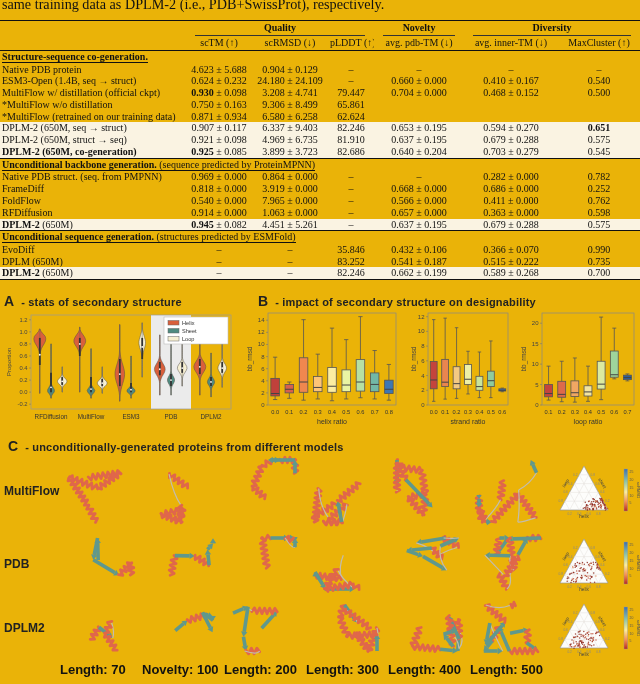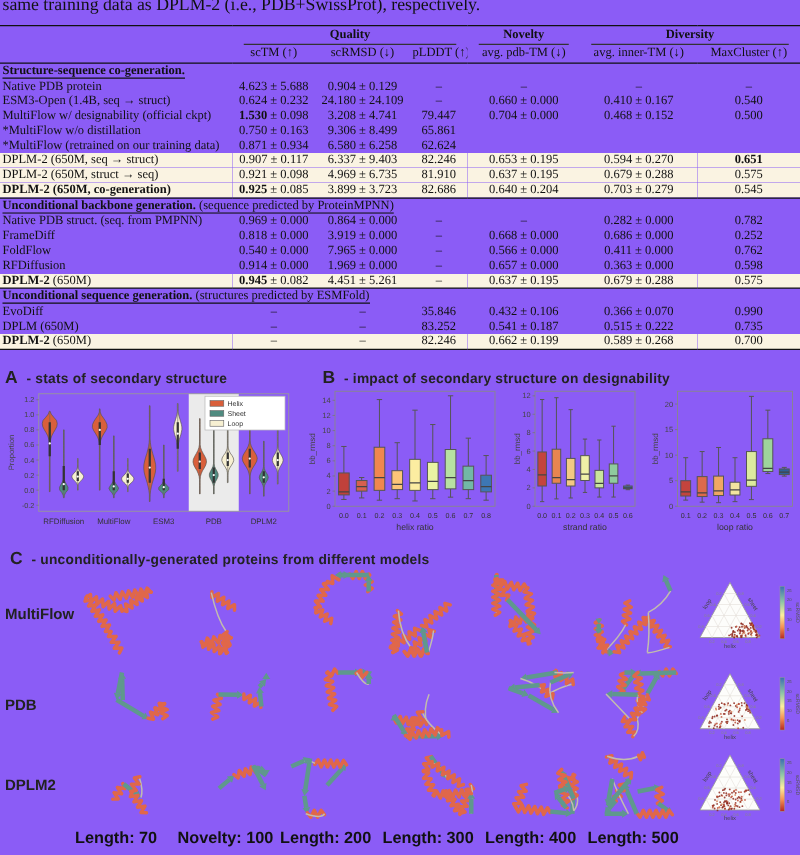--- a/index.html
+++ b/index.html
@@ -1,16 +1,16 @@
 <!DOCTYPE html>
 <html><head>
 <meta charset="utf-8">
 <style>
   html,body{margin:0;padding:0;background:#fff;}
-  .page{position:relative;width:640px;height:684px;overflow:hidden;background:#8b5cf6;
+  .page{position:relative;width:640px;height:684px;overflow:hidden;background:#eab308;
         font-family:"Liberation Serif",serif;color:#111;}
   .top-text{position:absolute;top:-4px;left:2px;font-size:14.2px;white-space:nowrap;color:#111;}
   
   table.results{position:absolute;top:20px;left:0;width:640px;border-collapse:collapse;
       font-size:10px;table-layout:fixed;border-top:1.4px solid #111;border-bottom:1.4px solid #111;}
   table.results td,table.results th{padding:0 2px;line-height:11.8px;white-space:nowrap;overflow:hidden;font-weight:normal;}
   tr.grp th{line-height:14px;}
   tr.grp .gl{display:block;font-weight:bold;border-bottom:0.9px solid #333;margin:0 7px;padding-bottom:0;}
   tr.cols th{text-align:center;line-height:14px;border-bottom:1.1px solid #111;}
   tr.sec td{line-height:12.5px;border-top:1.1px solid #111;}
@@ -91,22 +91,22 @@
         <tr>
           <td>ESM3-Open (1.4B, seq → struct)</td>
           <td class="num">0.624 ± 0.232</td>
           <td class="num">24.180 ± 24.109</td>
           <td class="num">–</td>
           <td class="num">0.660 ± 0.000</td>
           <td class="num">0.410 ± 0.167</td>
           <td class="num">0.540</td>
         </tr>
         <tr>
-          <td>MultiFlow w/ designability (official ckpt)</td>
-          <td class="num"><b>1.530</b> ± 0.098</td>
+          <td>MultiFlow w/ distillation (official ckpt)</td>
+          <td class="num"><b>0.930</b> ± 0.098</td>
           <td class="num">3.208 ± 4.741</td>
           <td class="num">79.447</td>
           <td class="num">0.704 ± 0.000</td>
           <td class="num">0.468 ± 0.152</td>
           <td class="num">0.500</td>
         </tr>
         <tr>
           <td>*MultiFlow w/o distillation</td>
           <td class="num">0.750 ± 0.163</td>
           <td class="num">9.306 ± 8.499</td>
@@ -177,21 +177,21 @@
           <td class="num">0.540 ± 0.000</td>
           <td class="num">7.965 ± 0.000</td>
           <td class="num">–</td>
           <td class="num">0.566 ± 0.000</td>
           <td class="num">0.411 ± 0.000</td>
           <td class="num">0.762</td>
         </tr>
         <tr>
           <td>RFDiffusion</td>
           <td class="num">0.914 ± 0.000</td>
-          <td class="num">1.969 ± 0.000</td>
+          <td class="num">1.063 ± 0.000</td>
           <td class="num">–</td>
           <td class="num">0.657 ± 0.000</td>
           <td class="num">0.363 ± 0.000</td>
           <td class="num">0.598</td>
         </tr>
         <tr class="hl">
           <td><b>DPLM-2</b> (650M)</td>
           <td class="num"><b>0.945</b> ± 0.082</td>
           <td class="num">4.451 ± 5.261</td>
           <td class="num">–</td>

